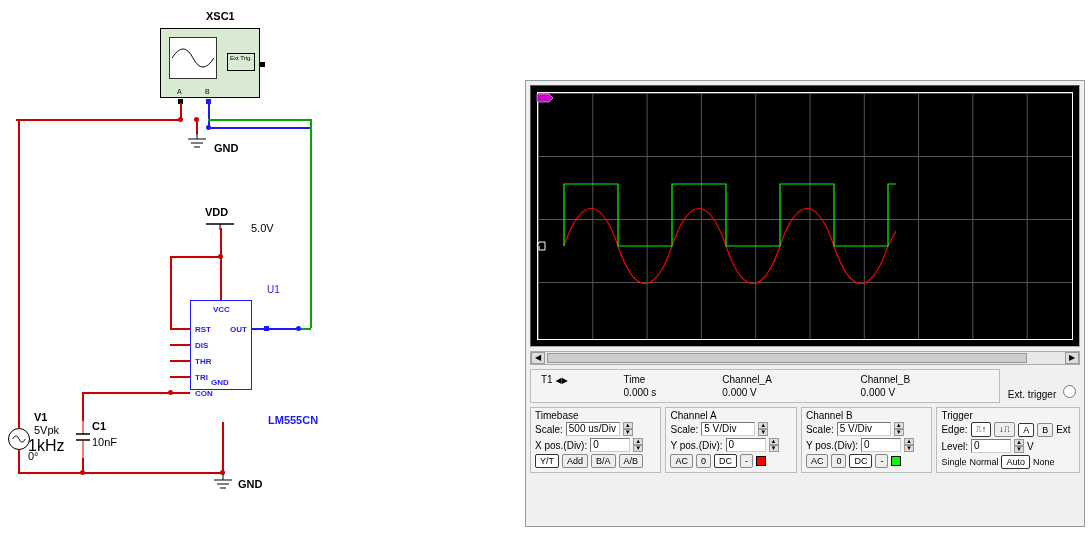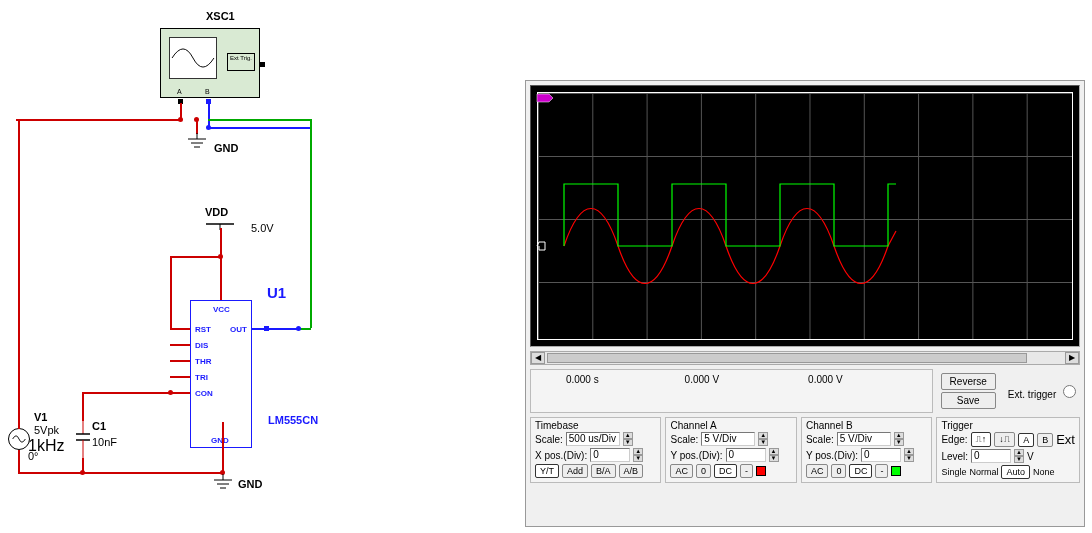--- a/index.html
+++ b/index.html
@@ -9,25 +9,25 @@
 .xsc-label { font-weight: bold; font-size: 11px; margin-left: 16px; }
 .xsc-box { width: 100px; height: 70px; background: #d9ead3; border: 1px solid #000; }
 .xsc-screen { left: 8px; top: 8px; width: 48px; height: 42px; background: #fff; border: 1px solid #333; }
 .xsc-screen svg { width: 100%; height: 100%; }
 .ext-trig { right: 4px; top: 24px; width: 28px; height: 18px; border: 1px solid #000; font-size: 6px; text-align: center; padding-top: 1px; }
 .term-a { left: 16px; bottom: 2px; font-size: 7px; }
 .term-b { left: 44px; bottom: 2px; font-size: 7px; }
 .pinport { width: 5px; height: 5px; background: #000; }
 .pinport.blue { background: #1a1aff; }
 .vdd-label { font-weight: bold; font-size: 11px; }
-.chip { width: 62px; height: 148px; border: 1.5px solid #1a1aff; background: #fff; }
+.chip { width: 62px; height: 90px; border: 1.5px solid #1a1aff; background: #fff; }
 .chip .pin { font-size: 8px; color: #1a1aff; font-weight: bold; left: 4px; }
 .chip .pin.r { left: auto; right: 4px; }
 .chip .pin.b { left: auto; bottom: 2px; }
-.u1-label { color: #1a1aff; font-weight: bold; font-size: 15px; padding-left: 13px; }
+.u1-label { color: #1a1aff; font-weight: normal; font-size: 10px; padding-left: 13px; }
 .lm-label { color: #1a1aff; font-weight: bold; font-size: 11px; }
 .src-circle { width: 22px; height: 22px; border: 1px solid #000; border-radius: 50%; background: #fff; }
 .src-circle svg { width: 100%; height: 100%; }
 .wire { background: #c00; }
 .wire.g { background: #0a0; }
 .wire.b { background: #1a1aff; }
 .wire.h { height: 1.5px; }
 .wire.v { width: 1.5px; }
 .node { width: 5px; height: 5px; border-radius: 50%; }
 .node.r { background: #c00; }
@@ -200,33 +200,35 @@
     <div class="sb-arrow">◀</div>
     <div class="sb-thumb"></div>
     <div style="flex:1"></div>
     <div class="sb-arrow">▶</div>
   </div>
 
   <div class="panel">
     <div class="pgroup cursor-tbl">
       <table>
         <tbody>
+            <tr>
+          <td><span>T1</span> <span class="arrows">◀ ▶</span></td>
+          <td>Time</td>
+          <td>Channel_A</td>
+          <td>Channel_B</td>
+        </tr>
         <tr>
           <td></td>
           <td>0.000 s</td>
           <td>0.000 V</td>
           <td>0.000 V</td>
         </tr>
       </tbody>
         </table>
     </div>
-    <div class="btns">
-      <button>Reverse</button>
-      <button>Save</button>
-    </div>
     <div class="ext-tr">
       <span>Ext. trigger</span>
       <input type="radio" style="">
     </div>
   </div>
 
   <div class="panel">
 
     <div class="pgroup col" style="flex:1">
       <div>Timebase</div>
@@ -309,21 +311,21 @@
     </div>
 
     <div class="pgroup col" style="flex:1.1">
       <div>Trigger</div>
       <div class="row">
         <span>Edge:</span>
         <button class="small-btn active">⎍↑</button>
         <button class="small-btn">↓⎍</button>
         <button class="small-btn active">A</button>
         <button class="small-btn">B</button>
-        <span style="font-size:13px">Ext</span>
+        <span style="font-size:10px">Ext</span>
       </div>
       <div class="row">
         <span>Level:</span>
         <span class="input sm">0</span>
         <span class="spinner">
             <button>▲</button>
             <button>▼</button>
           </span>
         <span>V</span>
       </div>

